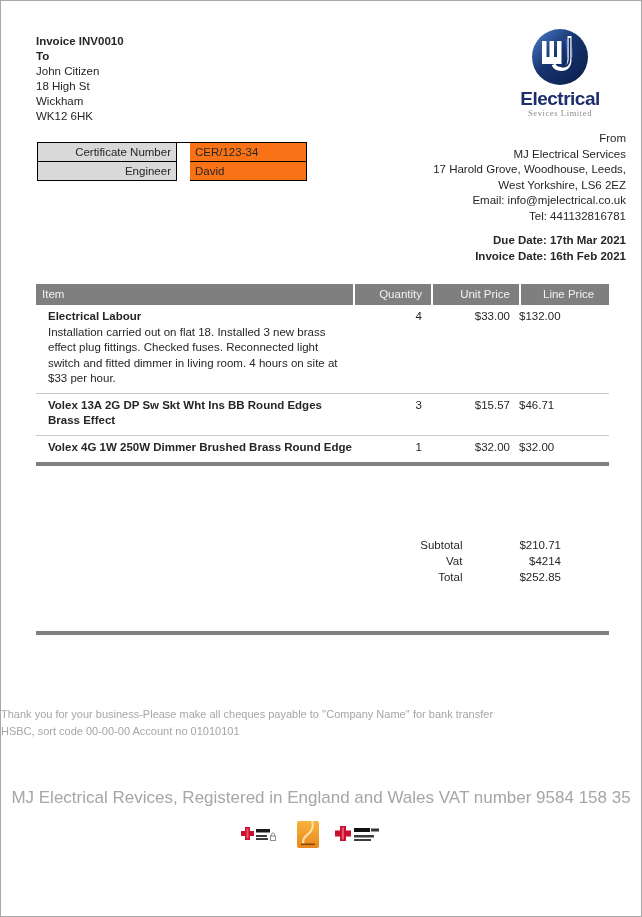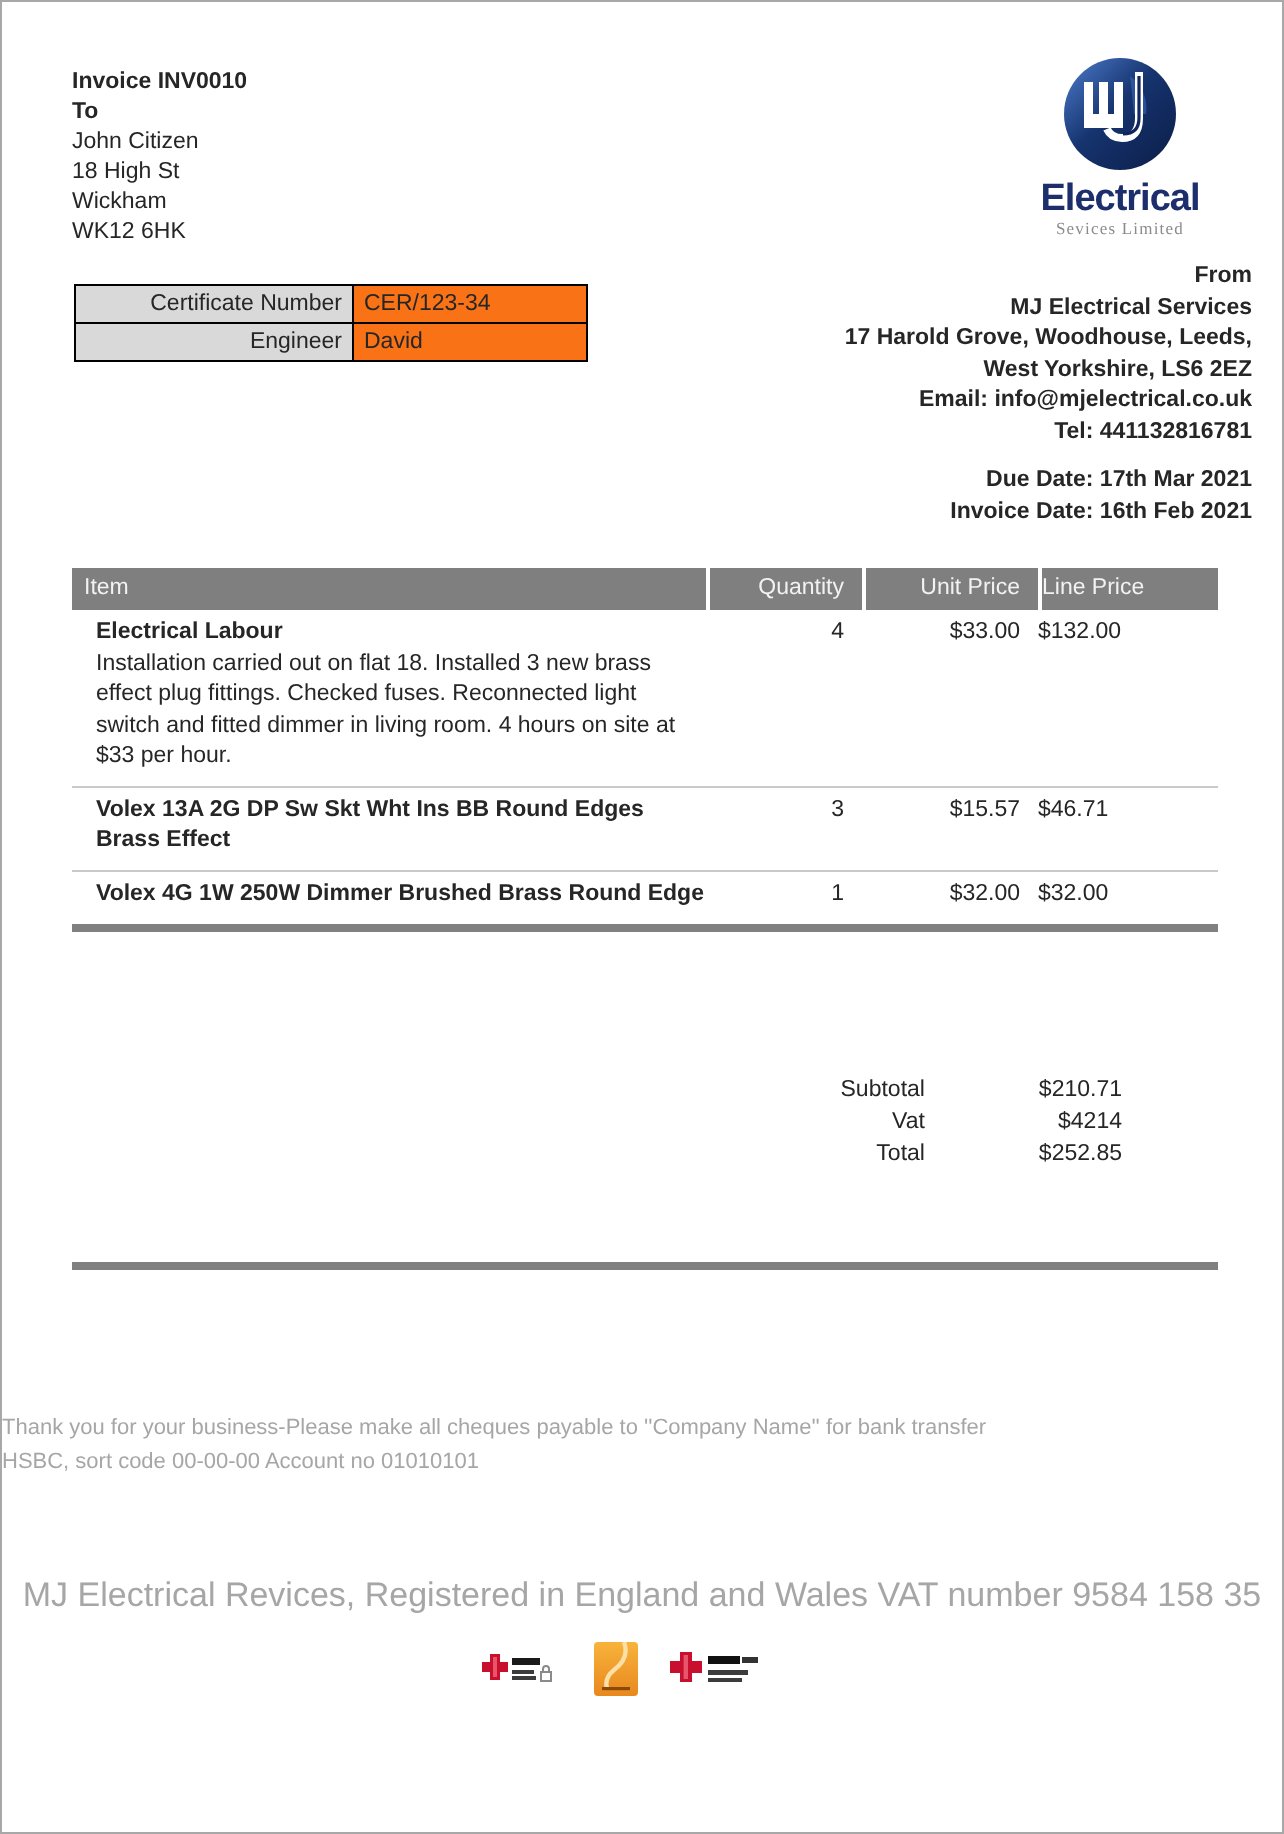--- a/index.html
+++ b/index.html
@@ -19,36 +19,36 @@
   
   .to-block { position:absolute; left:35px; top:33px; line-height:15px; }
 
   
   .logo { position:absolute; right:38px; top:27px; width:86px; text-align:center; }
   .logo-word { font-weight:bold; font-size:19px; letter-spacing:-0.5px; color:#1c2e6b; line-height:18px; margin-top:2px; }
   .logo-sub { font-family:"Liberation Serif", serif; font-size:8.5px; color:#8b8b8b; letter-spacing:0.6px; line-height:10px; }
 
   
   .cert-table { position:absolute; left:36px; top:141px; border-top:1px solid #000; border-left:1px solid #000; }
-  .cert-row { display:flex; }
+  .cert-row { display:flex;gap:13px; }
   .cert-label, .cert-value {
     box-sizing:border-box; height:19px; line-height:18px;
     border-right:1px solid #000; border-bottom:1px solid #000;
   }
   .cert-label { width:139px; background:#d9d9d9; text-align:right; padding-right:5px; }
   .cert-value { width:117px; background:#f97316; text-align:left; padding-left:5px; }
 
   
-  .from-block { position:absolute; right:15px; top:130px; text-align:right; font-weight:bold; line-height:15.5px; }
+  .from-block { position:absolute; right:15px; top:130px; text-align:right; font-weight:normal; line-height:15.5px; }
   .dates-block { position:absolute; right:15px; top:231px; text-align:right; font-weight:bold; line-height:16px; }
 
   
   .items { position:absolute; left:35px; top:283px; width:573px; }
   .ithead { display:flex; height:21px; line-height:21px; color:#f2f2f2; }
-  .ithead .c { background:#7f7f7f; box-sizing:border-box; }
+  .ithead .c { background:#7f7f7f; box-sizing:border-box;padding-left:22px; }
   .ithead .c + .c { border-left:2px solid #ffffff; }
   .c.item { flex:1; padding-left:6px; }
   .c.qty  { width:78px; text-align:right; padding-right:9px; box-sizing:border-box; }
   .c.up   { width:88px; text-align:right; padding-right:9px; box-sizing:border-box; }
   .c.lp   { width:90px; text-align:left; padding-right:9px; box-sizing:border-box; }
   .itrow { display:flex; padding-top:4px; padding-bottom:6px; line-height:15.5px; }
   .itrow.sep { border-bottom:1px solid #c9c9c9; }
   .itrow .c.item { padding-left:0;margin-left:12px; }
   .iname { font-weight:bold; }
   .idesc { max-width:352px; }

